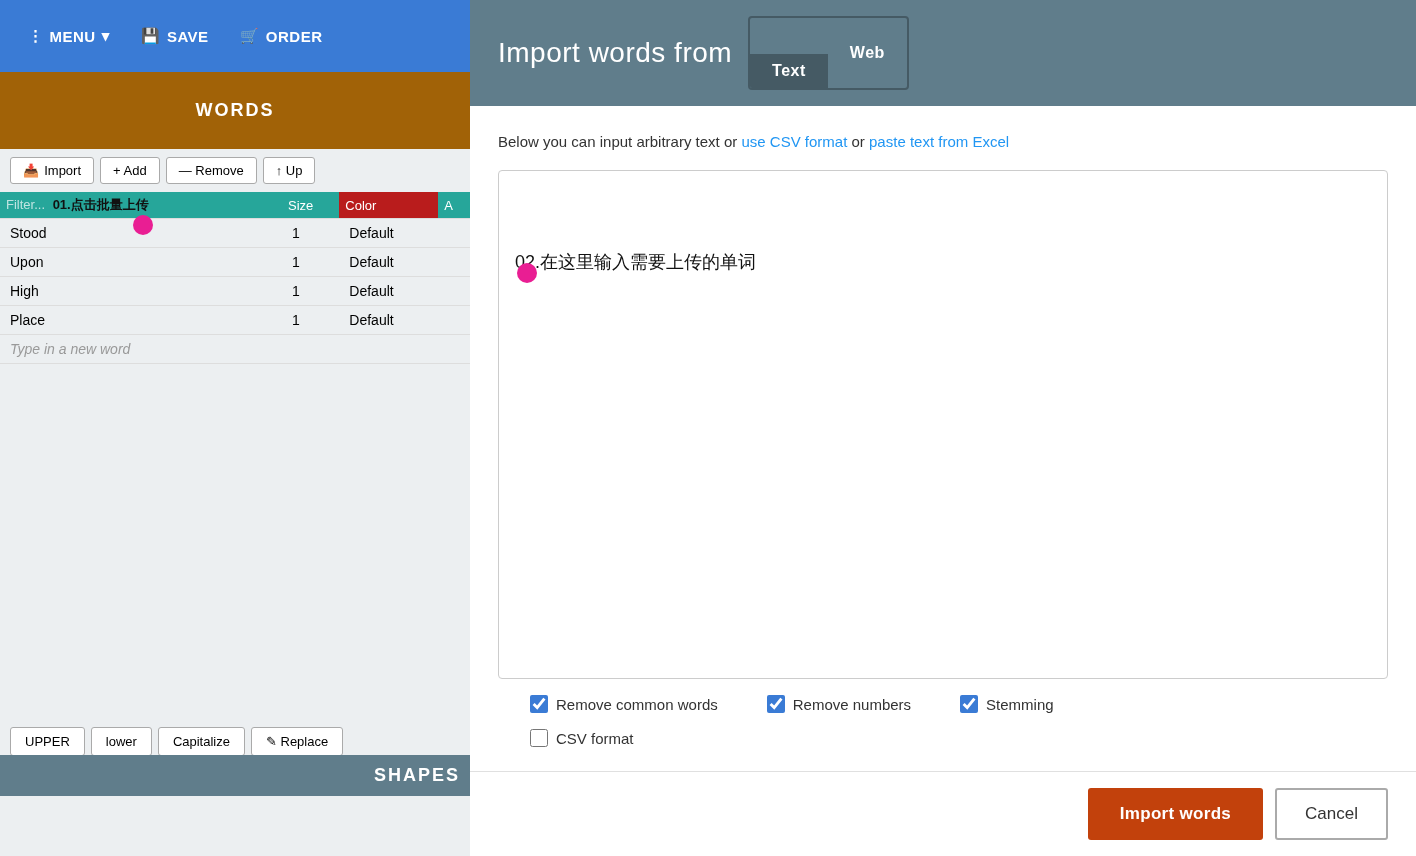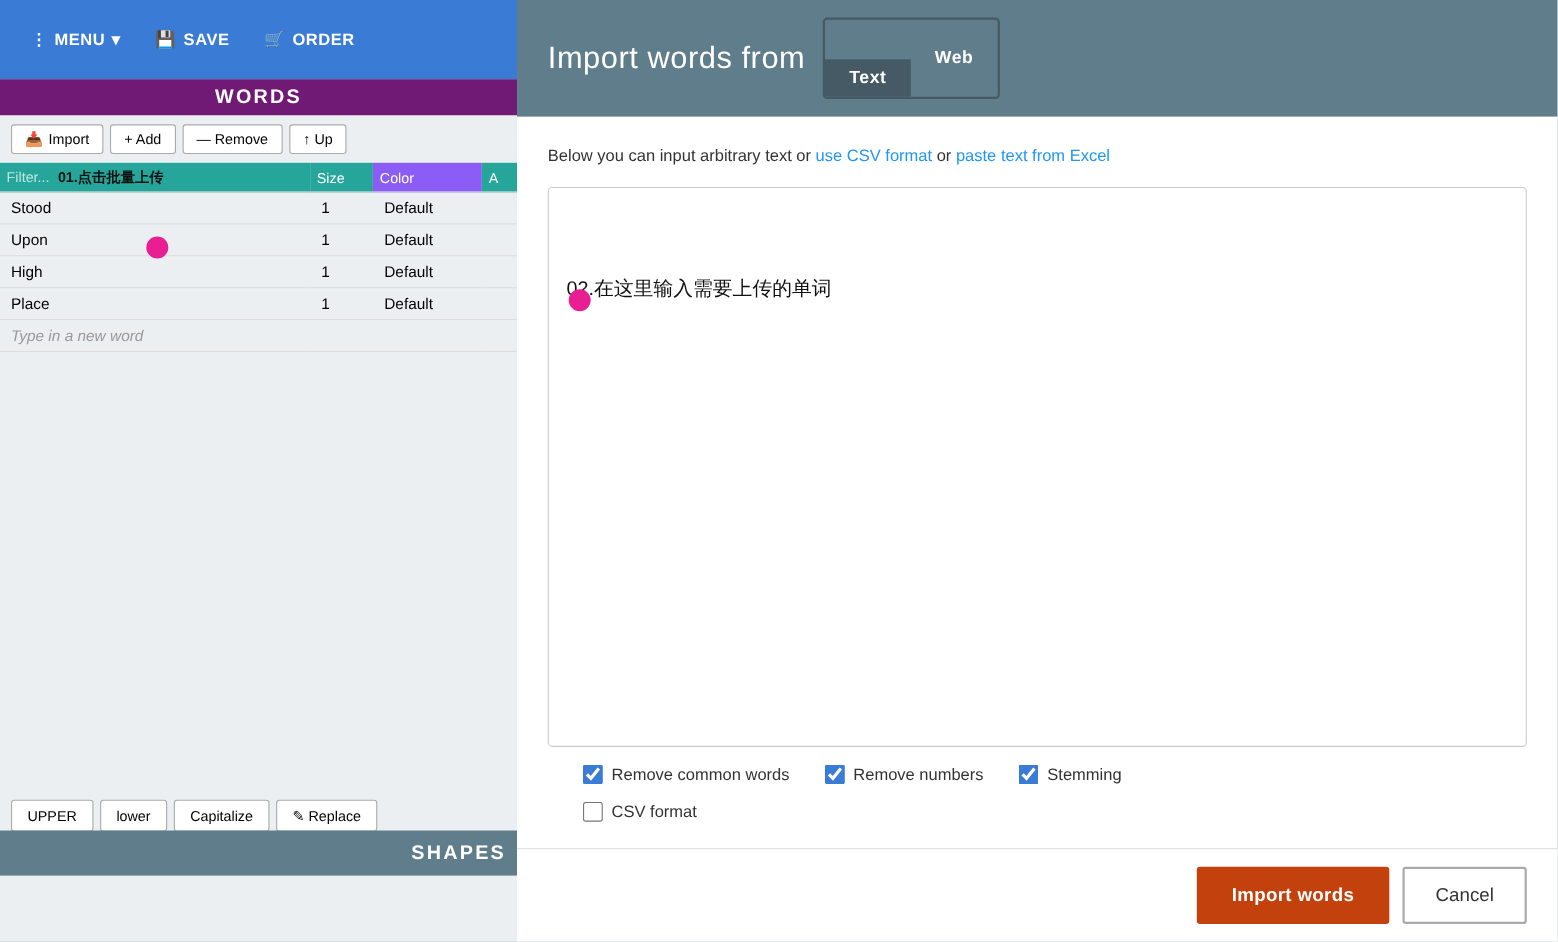--- a/index.html
+++ b/index.html
@@ -33,24 +33,24 @@
       cursor: pointer;
       display: flex;
       align-items: center;
       gap: 6px;
       padding: 8px 12px;
       letter-spacing: 0.5px;
     }
 
     
     .words-header {
-      background: #701a75;
+      background: #a16207;
       color: white;
       text-align: center;
-      padding: 6px;
+      padding: 28px;
       font-size: 18px;
       font-weight: 700;
       letter-spacing: 2px;
     }
 
     
     .action-bar {
       display: flex;
       align-items: center;
       padding: 8px 10px;
@@ -213,21 +213,21 @@
       resize: none;
       font-size: 18px;
       color: #111;
       font-family: inherit;
     }
 
     
     .options-row {
       display: flex;
       align-items: center;
-      gap: 32px;
+      gap: 49px;
       flex-wrap: wrap;
       padding-left: 32px;
     }
     .option-item {
       display: flex;
       align-items: center;
       gap: 8px;
       font-size: 15px;
       color: #333;
     }
@@ -331,21 +331,21 @@
   </div>
 
   <table class="words-table">
     <thead>
       <tr class="filter-row">
         <td style="background:#26a69a; width:60%; color:white; font-size:13px;">
           <span style="color:#fff;opacity:0.7;">Filter...</span>
           <span style="color:#111; font-weight:700; margin-left:4px;">01.点击批量上传</span>
         </td>
         <td style="background:#26a69a; color:white; font-size:13px;">Size</td>
-        <td style="background:#8b5cf6; color:white; font-size:13px;">Color</td>
+        <td style="background:#b91c1c; color:white; font-size:13px;">Color</td>
         <td style="background:#26a69a; color:white; font-size:13px;">A</td>
       </tr>
     </thead>
     <tbody id="words-tbody">
       <tr>
         <td>Stood</td>
           <td>1</td>
           <td>Default</td>
           <td></td>
       </tr>

